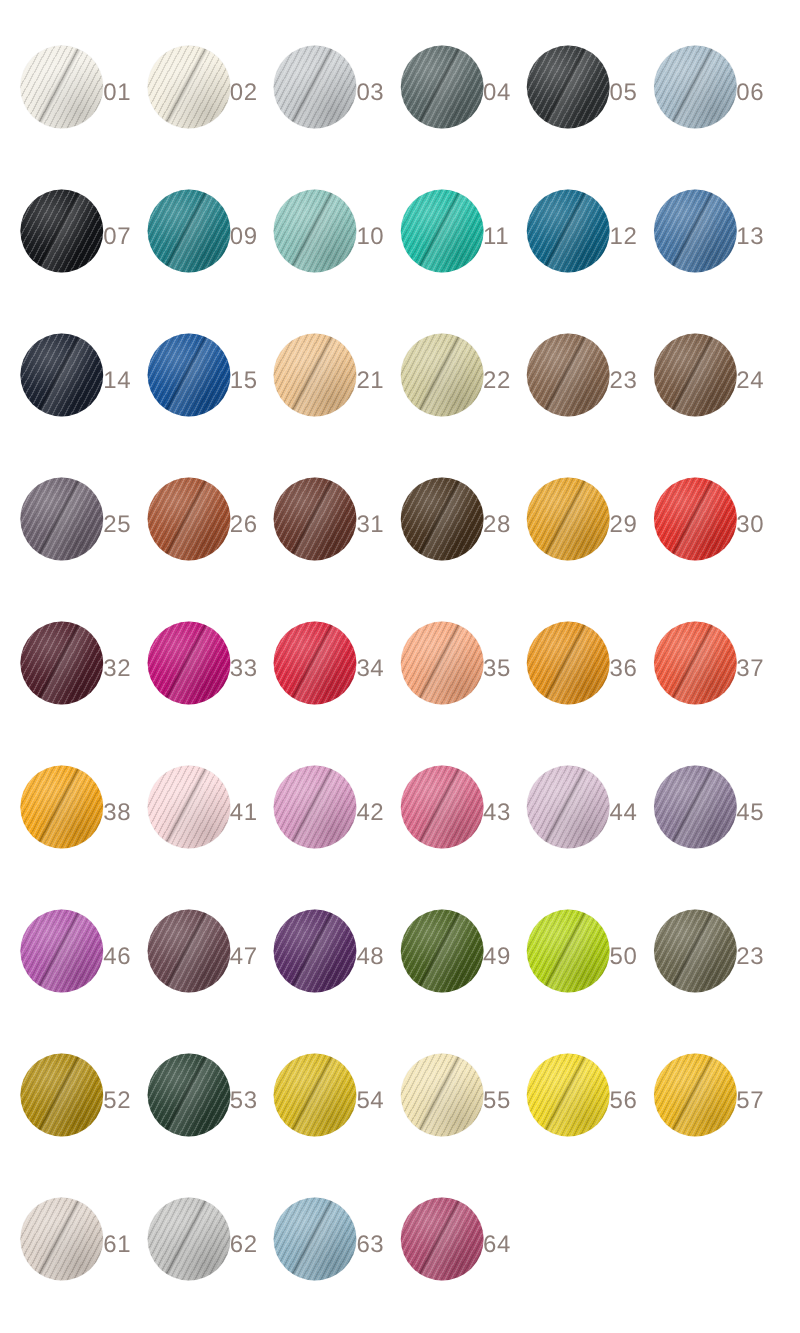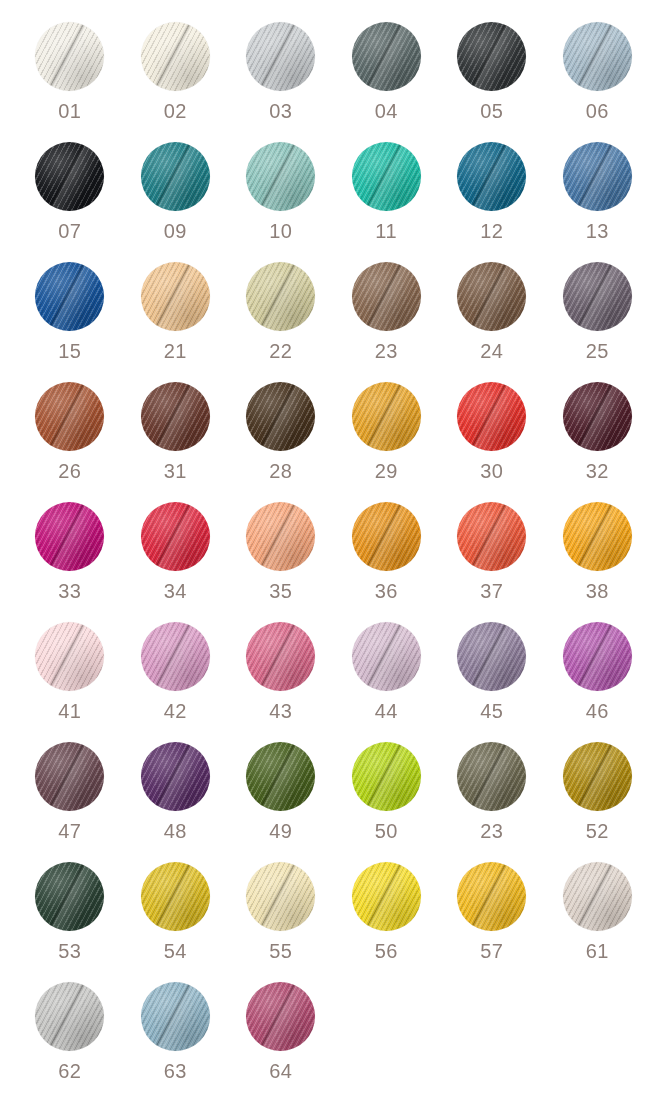--- a/index.html
+++ b/index.html
@@ -23,23 +23,23 @@
     display: grid;
     grid-template-columns: repeat(6, 1fr);
     grid-auto-rows: 120px;
     column-gap: 0px;
     row-gap: 0px;
   }
 
   .swatch-cell {
     position: relative;
     display: flex;
-    flex-direction: column;
+    flex-direction: row;
     align-items: center;
-    justify-content: center;
+    justify-content: flex-start;
   }
 
   .swatch-disc {
     position: relative;
     width: 69px;
     height: 69px;
     border-radius: 50%;
     overflow: hidden;
     background-color: #cccccc;
     box-shadow: 0 0 0 0.5px rgba(0,0,0,0.03);
@@ -143,20 +143,24 @@
     </div>
     <div class="swatch-cell">
       <div class="swatch-disc" style="background-color: rgb(17, 105, 140);"></div>
       <div class="swatch-label">12</div>
     </div>
     <div class="swatch-cell">
       <div class="swatch-disc" style="background-color: rgb(72, 120, 168);"></div>
       <div class="swatch-label">13</div>
     </div>
     <div class="swatch-cell">
+      <div class="swatch-disc" style="background-color: rgb(26, 33, 48);"></div>
+      <div class="swatch-label">14</div>
+    </div>
+    <div class="swatch-cell">
       <div class="swatch-disc" style="background-color: rgb(21, 84, 156);"></div>
       <div class="swatch-label">15</div>
     </div>
     <div class="swatch-cell">
       <div class="swatch-disc" style="background-color: rgb(240, 196, 143);"></div>
       <div class="swatch-label">21</div>
     </div>
     <div class="swatch-cell">
       <div class="swatch-disc" style="background-color: rgb(212, 206, 159);"></div>
       <div class="swatch-label">22</div>

